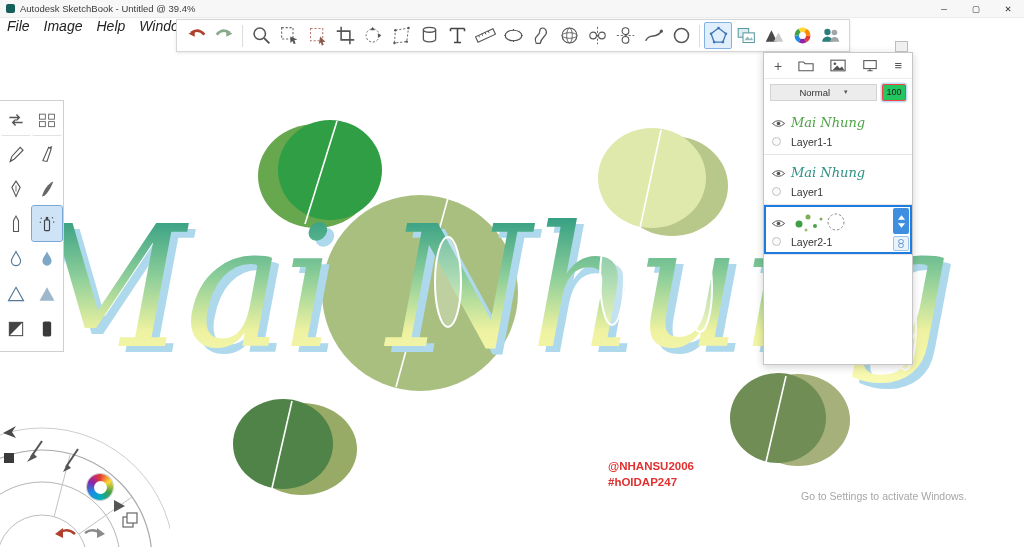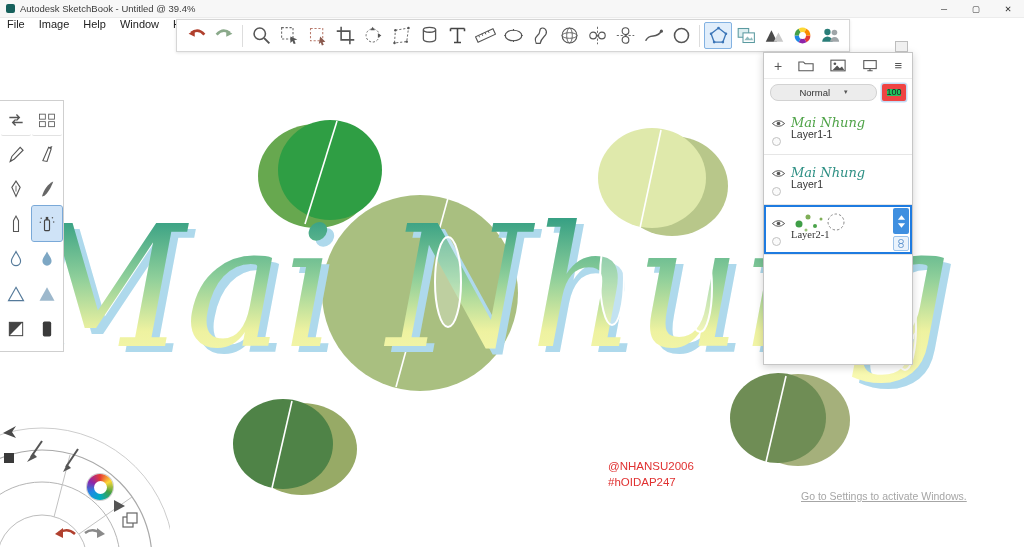--- a/index.html
+++ b/index.html
@@ -9,22 +9,22 @@
   
   .titlebar { position:absolute; top:0; left:0; right:0; height:18px; background:#f7f7f7;
     border-bottom:1px solid #ececec; display:flex; align-items:center; padding-left:6px;
     font-size:9.5px; color:#3c3c3c; z-index:20; }
   .app-ico { width:9px; height:9px; background:#16605c; border-radius:2px; margin-right:5px; }
   .win-controls { margin-left:auto; display:flex; height:100%; }
   .win-btn { width:32px; height:100%; display:flex; align-items:center; justify-content:center;
     font-size:8.5px; color:#333; }
 
   
-  .menubar { position:absolute; top:18px; left:0; height:16px; display:flex; align-items:flex-start;
-    font-size:11px; color:#222; z-index:6; background:#fff; }
+  .menubar { position:absolute; top:18px; left:0; height:16px; display:flex; align-items:flex-end;
+    font-size:14px; color:#222; z-index:6; background:#fff;font-style:italic; }
   .menu-item { padding:0 7px; }
 
   
   .toolbar { position:absolute; top:19px; left:176px; height:33px; background:#fff;
     border:1px solid #d6d6d6; box-shadow:0 1px 3px rgba(0,0,0,.10); display:flex;
     align-items:center; padding:0 5px; z-index:8; }
   .tool { width:28px; height:27px; display:flex; align-items:center; justify-content:center;
     border-radius:2px; border:1px solid transparent; }
   .tool svg { width:21px; height:21px; display:block; }
   .tool.selected { background:#e1eefb; border:1px solid #83b2e2; }
@@ -37,53 +37,53 @@
   .brush-cell { width:30px; height:35px; display:flex; align-items:center; justify-content:center;
     border-radius:2px; }
   .brush-cell svg { width:20px; height:20px; display:block; }
   .brush-cell.selected { background:#cfe3f7; outline:1px solid #7aa9d8; }
   .brush-cell:nth-child(1), .brush-cell:nth-child(2){ border-bottom:1px solid #e2e2e2; height:32px;}
 
   
   .canvas { position:absolute; inset:0; z-index:1; }
   .canvas svg { position:absolute; left:0; top:0; }
   .credit { position:absolute; left:608px; top:458px; color:#e03131; font-size:11.5px;
-    font-weight:normal; line-height:16px; z-index:2; }
+    font-weight:bold; line-height:16px; z-index:2; }
   .watermark { position:absolute; left:801px; top:487px; z-index:2; color:#989898; }
   .wm-title { font-size:15px; color:#979797; }
-  .wm-sub { font-size:10.5px; color:#a6a6a6; margin-top:3px;text-decoration:underline; }
+  .wm-sub { font-size:10.5px; color:#a6a6a6; margin-top:3px; }
 
   
   .layers-panel { position:absolute; left:763px; top:52px; width:150px; height:313px;
     background:#fff; border:1px solid #c6c6c6; box-shadow:0 2px 8px rgba(0,0,0,.18); z-index:9; }
   .panel-tab { position:absolute; top:-12px; right:4px; width:13px; height:11px; background:#f0f0f0;
     border:1px solid #bdbdbd; }
   .layers-header { height:26px; display:flex; align-items:center; justify-content:space-between;
     padding:0 10px; border-bottom:1px solid #ededed; }
   .lh-icon { display:flex; align-items:center; justify-content:center; color:#555;
     font-size:14px; line-height:1; }
   .blend-row { height:26px; display:flex; align-items:center; padding:0 6px; gap:5px; }
   .blend-select { flex:1; height:17px; background:#ececec; border:1px solid #d2d2d2;
-    border-radius:8px; font-size:9.5px; color:#333; display:flex; align-items:center;
+    border-radius:0; font-size:9.5px; color:#333; display:flex; align-items:center;
     justify-content:center; gap:14px; }
   .blend-caret { font-size:7px; color:#555; }
-  .opacity-box { width:24px; height:17px; border:5px solid #ef4444; box-shadow:0 0 0 1.5px #c3dcf5;
+  .opacity-box { width:24px; height:17px; border:1px solid #ef4444; box-shadow:0 0 0 1.5px #c3dcf5;
     border-radius:2px; font-size:9px; color:#222; display:flex; align-items:center; justify-content:center;
     background:#22c55e; }
 
   .layer-row { position:relative; height:50px; border-bottom:1px solid #e6e6e6; background:#fff; }
-  .layer-row.selected { box-shadow:inset 0 0 0 2px #1e7be0;font-family:Liberation Serif, serif; }
+  .layer-row.selected { box-shadow:inset 0 0 0 2px #1e7be0; }
   .eye { position:absolute; left:7px; top:9px; }
   .preview { position:absolute; left:27px; top:5px; height:24px; display:flex; align-items:center; }
   .script { font-family:"DejaVu Serif", serif; font-style:italic; font-size:13px; white-space:nowrap; }
   .script.green { color:#4fa348; }
   .script.teal { color:#2e9084; }
   .bullet { position:absolute; left:8px; bottom:8px; width:9px; height:9px; border-radius:50%;
     border:1px solid #c2c2c2; background:#fafafa; }
-  .lname { position:absolute; left:27px; bottom:14px; font-size:10.5px; color:#333; }
+  .lname { position:absolute; left:27px; bottom:6px; font-size:10.5px; color:#333; }
   .bg-row .eye { top:19px; }
   .lname.bgname { bottom:auto; top:18px; }
   .bg-thumb { position:absolute; right:14px; top:11px; width:27px; height:27px; border-radius:50%;
     background:#fff; box-shadow:0 0 0 1px #ddd, 0 1px 2px rgba(0,0,0,.08); }
   .strip { position:absolute; right:3px; top:3px; width:16px; height:44px; display:flex;
     flex-direction:column; }
   .strip .mv { height:26px; background:#3f8fe0; border-radius:2px; display:flex; align-items:center;
     justify-content:center; }
   .strip .lk { height:15px; margin-top:2px; background:#eaf3fc; border:1px solid #9cc3ea;
     border-radius:2px; display:flex; align-items:center; justify-content:center; }

